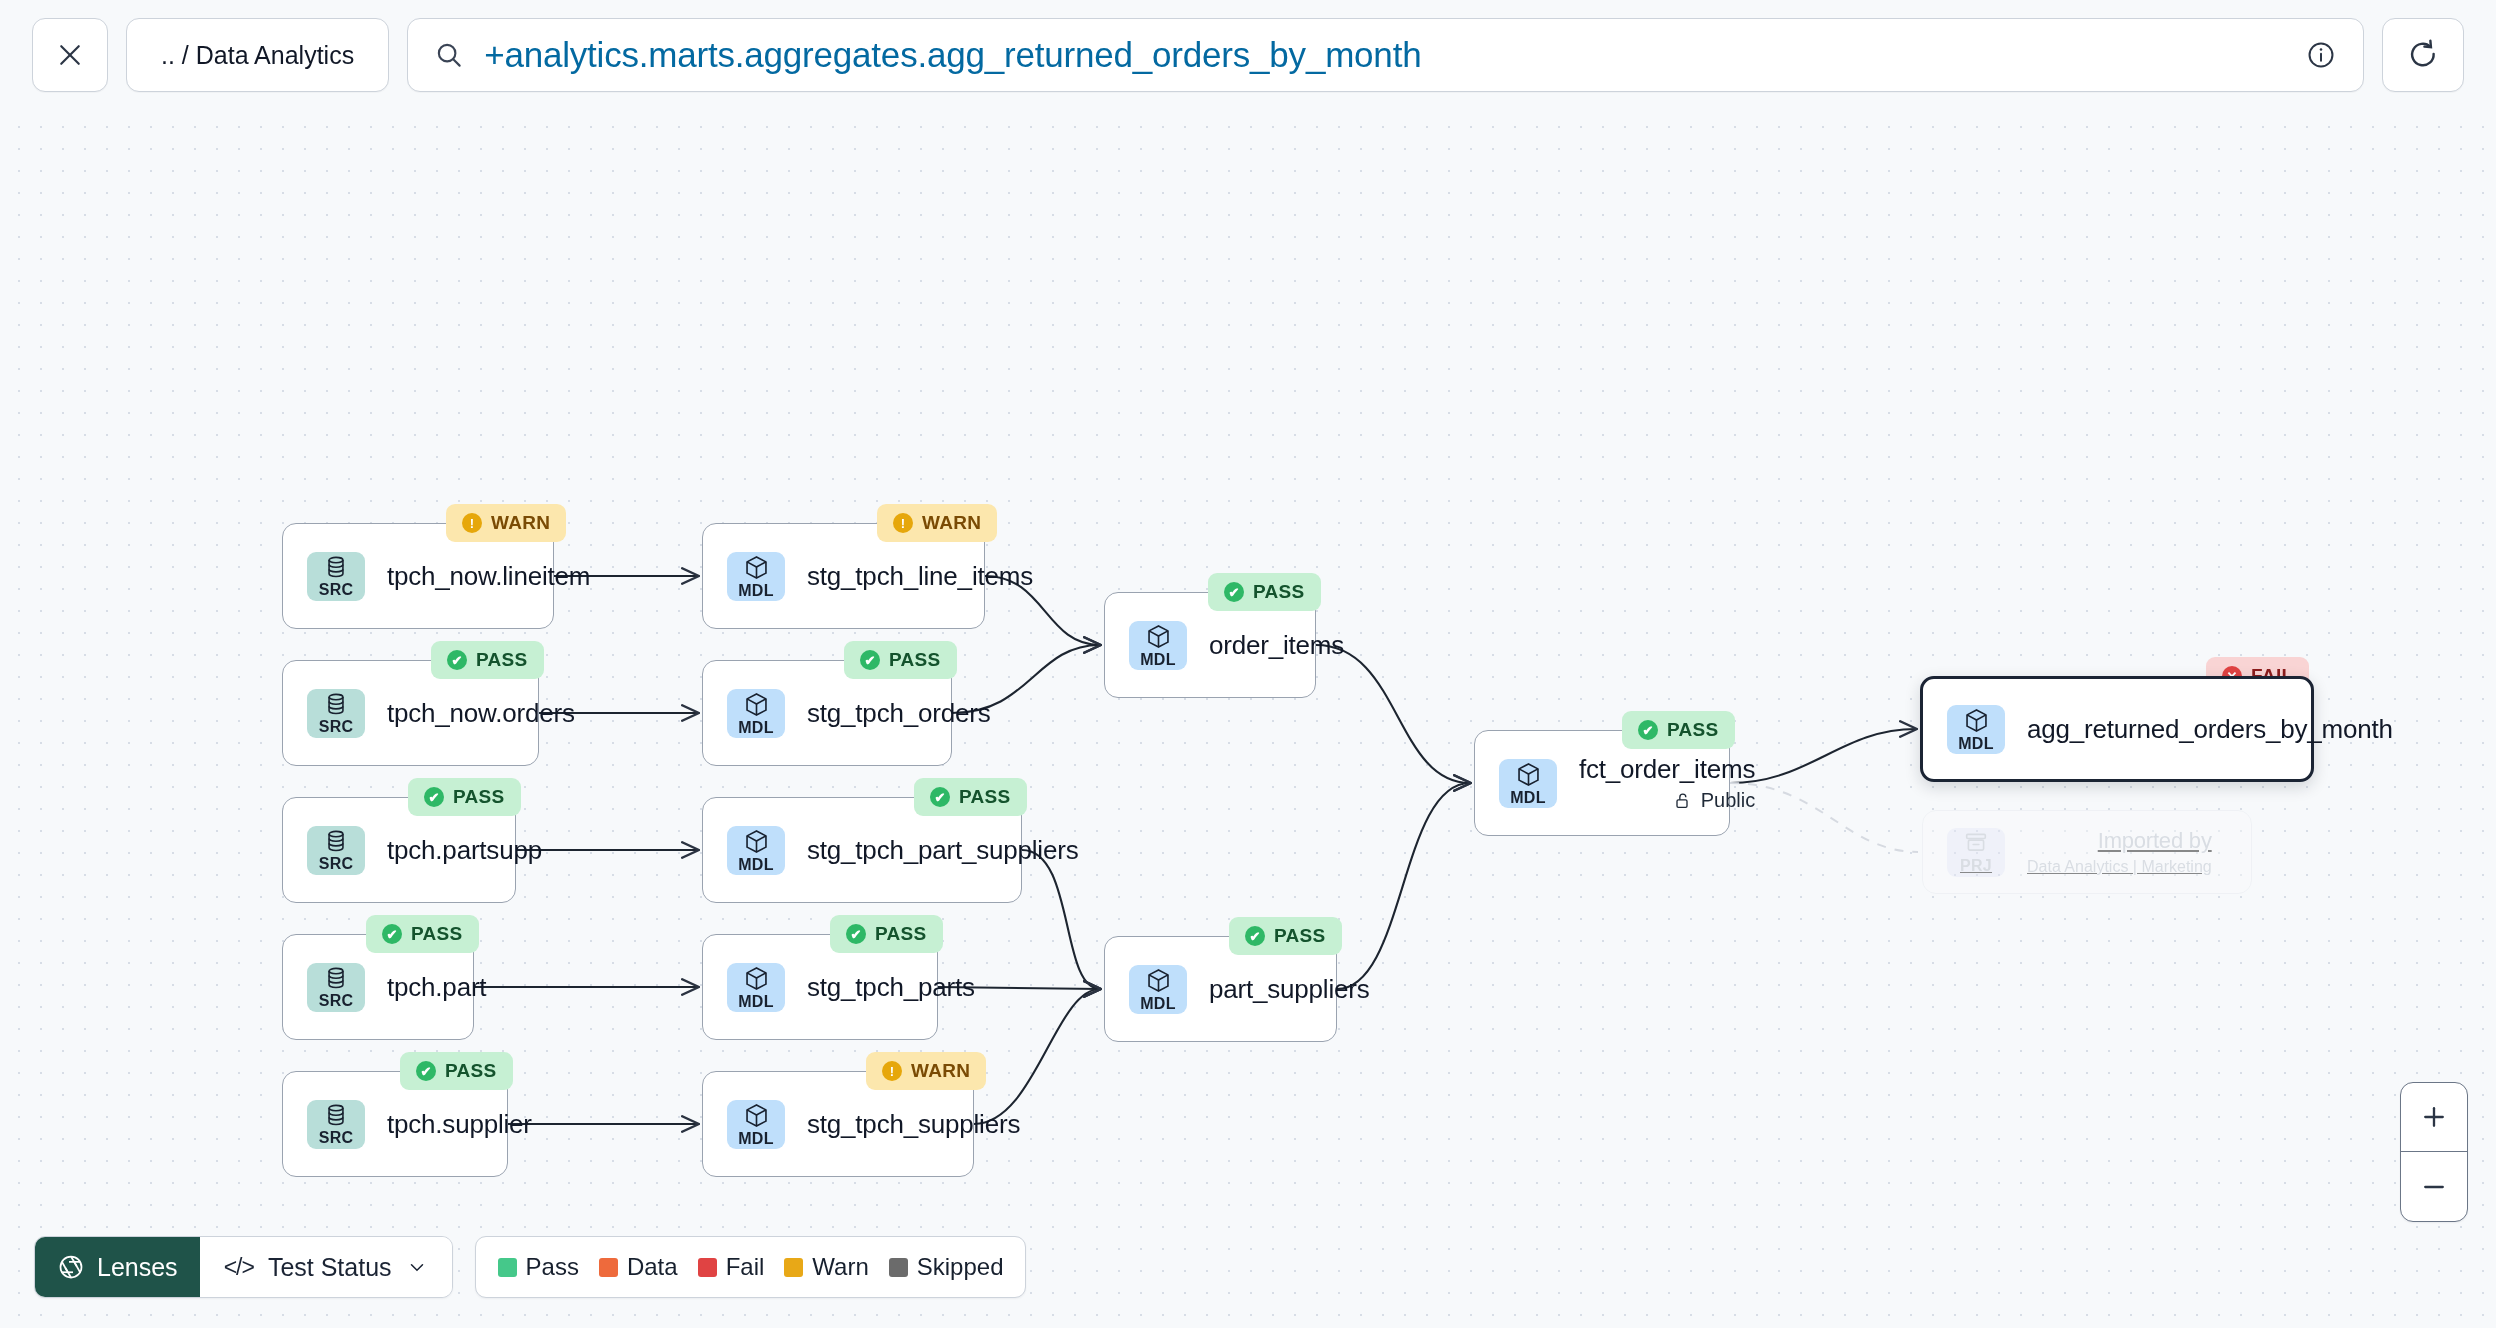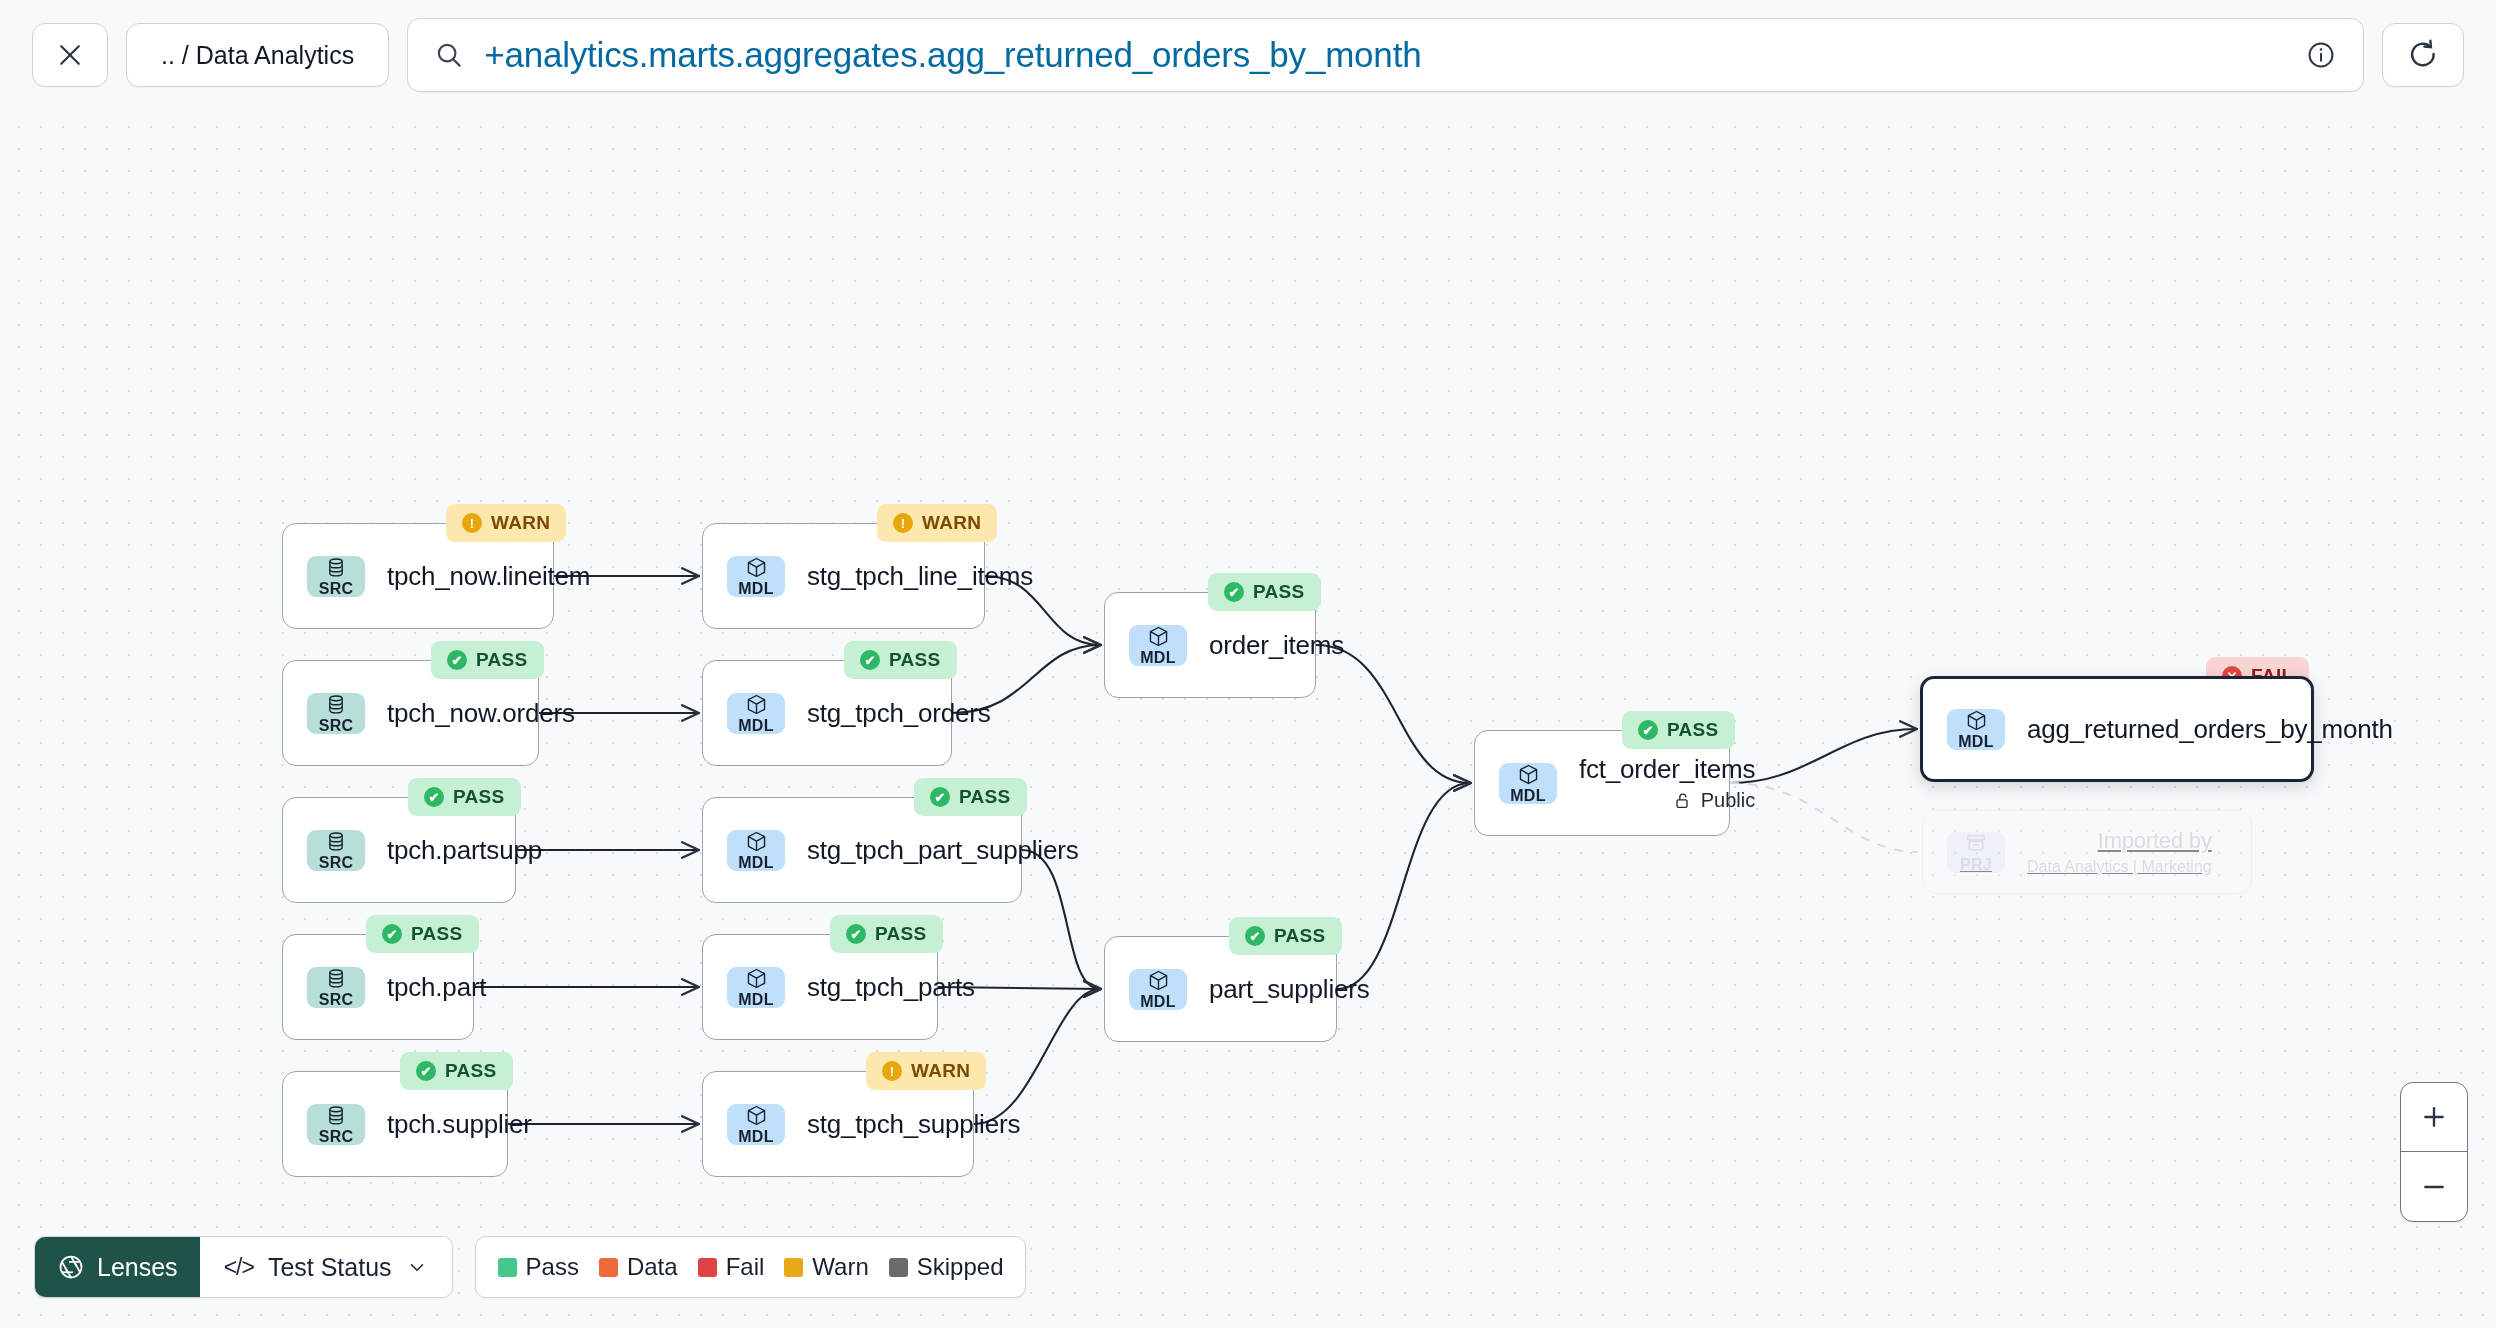--- a/index.html
+++ b/index.html
@@ -17,21 +17,21 @@
     background: #f7f9fb;
     display: flex; align-items: center;
     padding: 0 32px;
     gap: 18px;
     z-index: 40;
   }
   .tb-btn {
     background: #ffffff;
     border: 1.6px solid #cdd3db;
     border-radius: 13px;
-    height: 64px;
+    height: 74px;
     display: flex; align-items: center; justify-content: center;
     cursor: pointer;
     box-shadow: 0 1px 1px rgba(16,24,40,.03);
   }
   #close-btn { width: 76px; }
   #breadcrumb-btn { padding: 0 34px; font-size: 25px; color: #111827; white-space: nowrap; }
 
   #searchbar {
     flex: 1 1 auto;
     background: #ffffff;
@@ -78,21 +78,21 @@
     gap: 22px;
     cursor: pointer;
     z-index: 10;
   }
   .node.selected {
     border: 3px solid #1b2434;
     box-shadow: 0 5px 16px rgba(16,24,40,.16);
     z-index: 20;
   }
   .nbadge {
-    width: 58px; height: 41px;
+    width: 58px; height: 49px;
     border-radius: 9px;
     display: flex; flex-direction: column;
     align-items: center; justify-content: center;
     flex: 0 0 auto;
     gap: 0px;
   }
   .nbadge.src { background: #b8ded9; }
   .nbadge.mdl { background: #bfdffb; }
   .nbadge.prj { background: #dcdef5; }
   .nbadge .kind {

